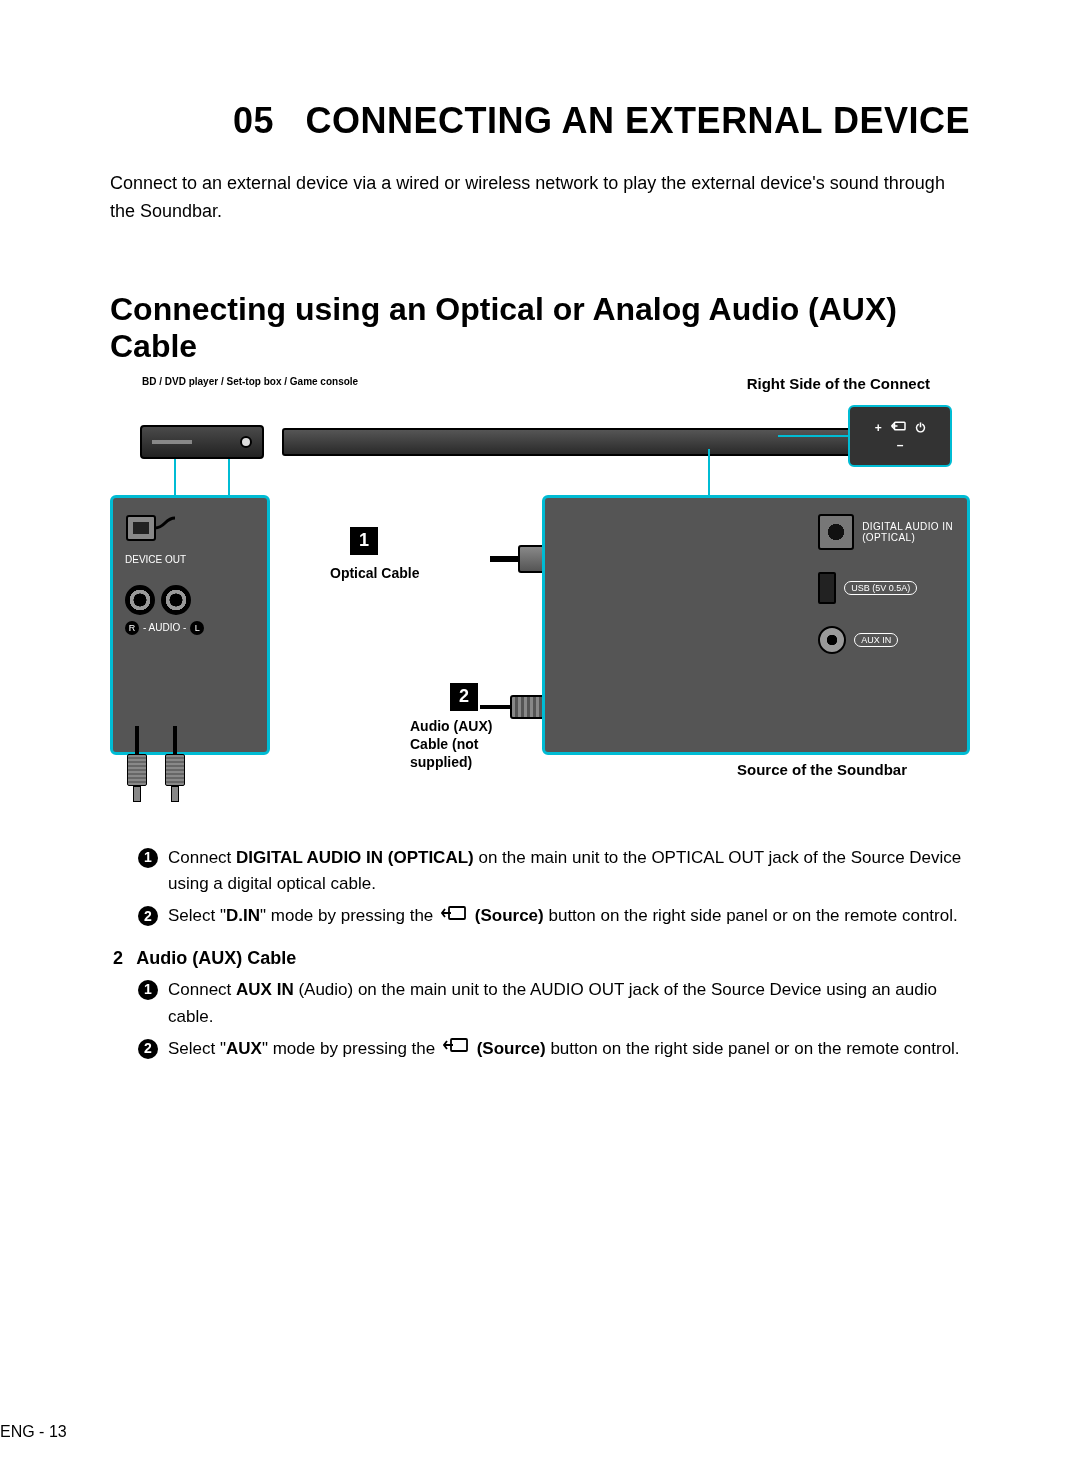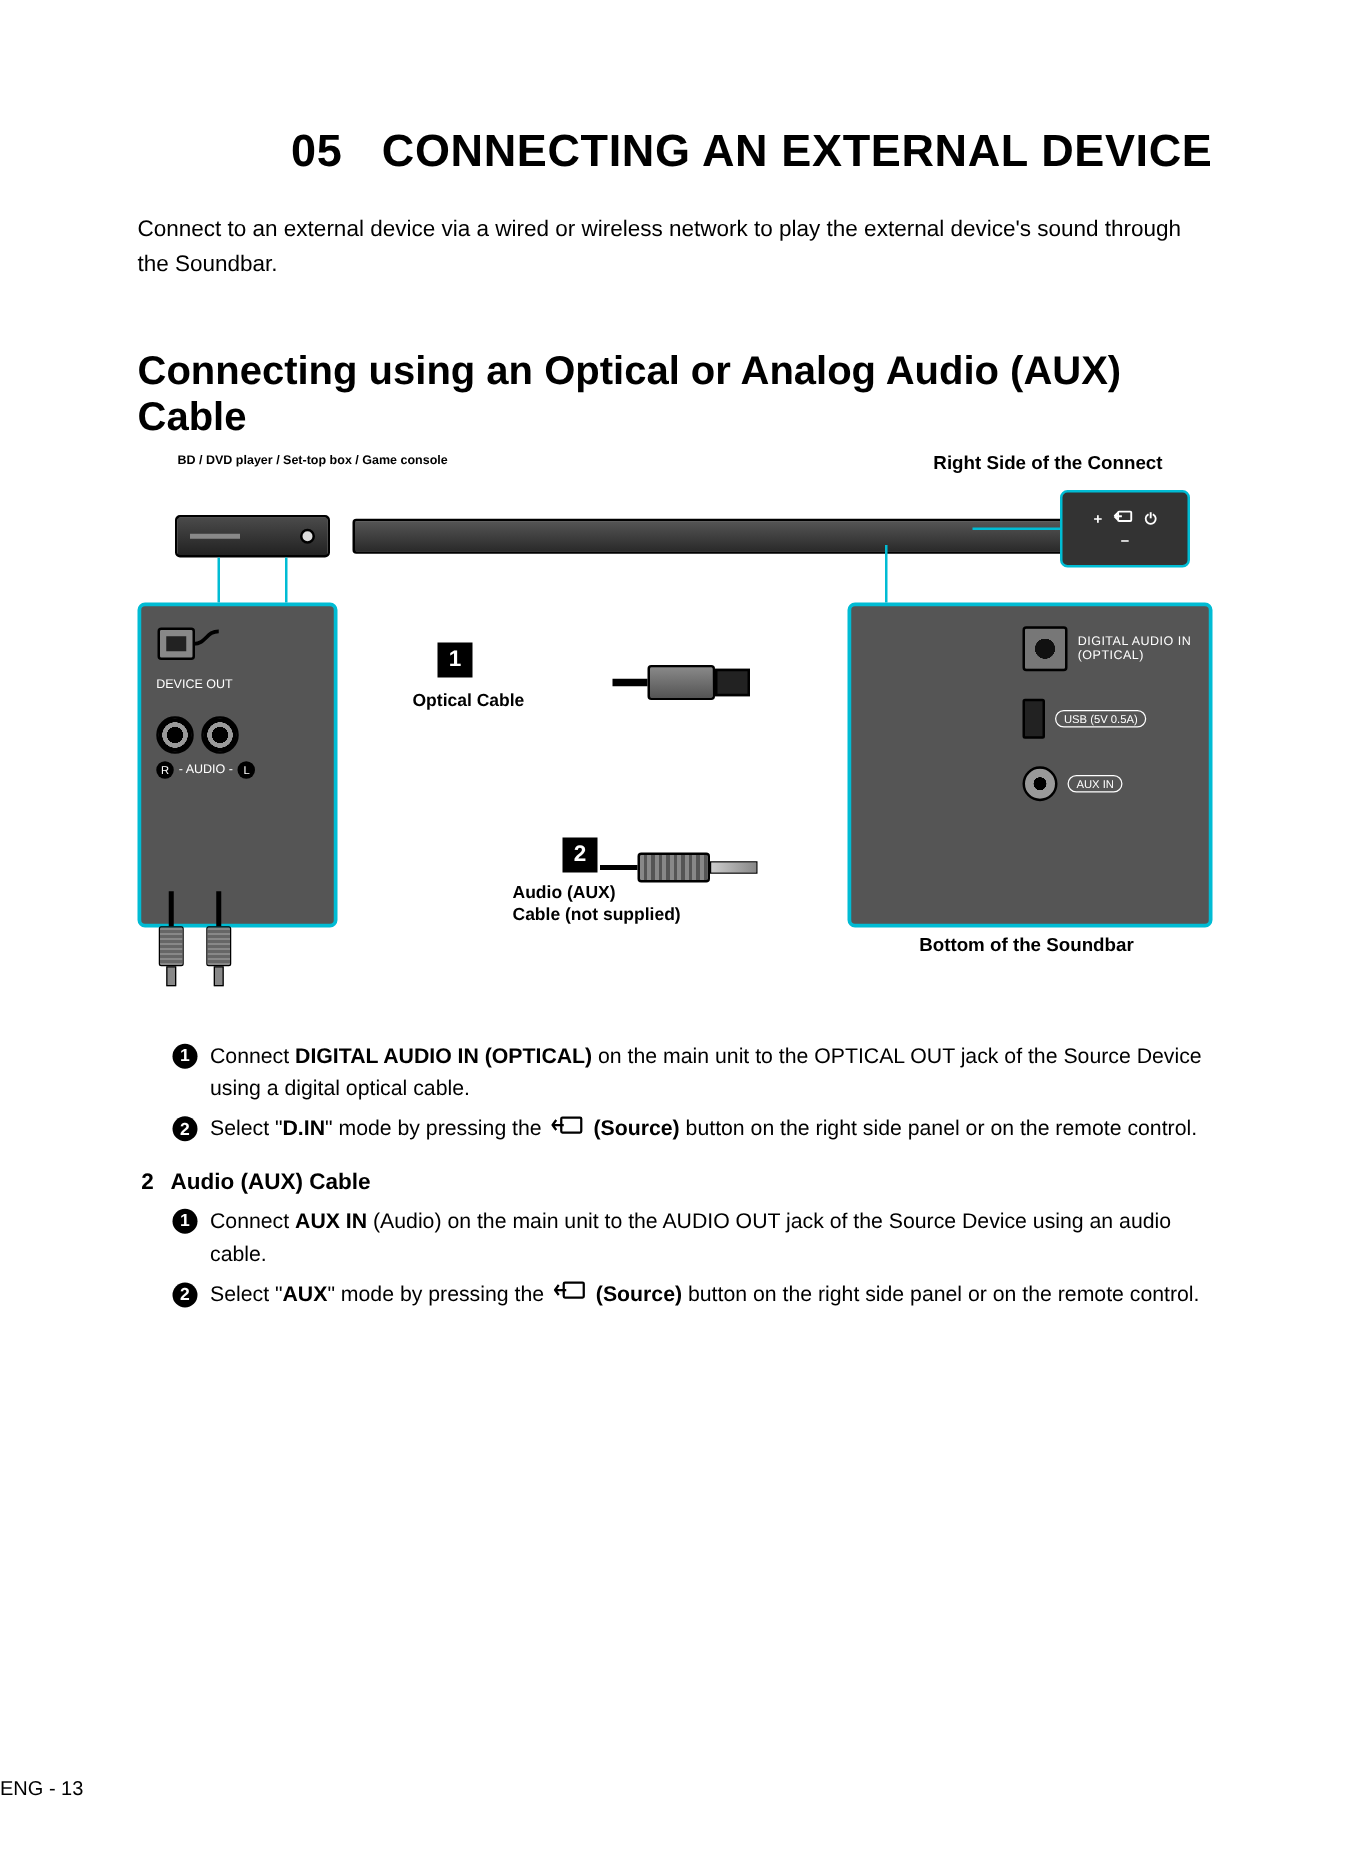--- a/index.html
+++ b/index.html
@@ -19,21 +19,21 @@
   .chapter-title {
     font-size: 36px;
     font-weight: 700;
     letter-spacing: 0.5px;
     margin-bottom: 28px;
     text-align: right;
   }
   .intro {
     font-size: 18px;
     line-height: 1.55;
-    margin-bottom: 52px;
+    margin-bottom: 65px;
   }
   .section-title {
     font-size: 32px;
     font-weight: 700;
     margin-bottom: 10px;
   }
 
   
   .diagram-wrap {
     position: relative;
@@ -158,21 +158,21 @@
     background: #555;
     box-sizing: border-box;
     position: relative;
   }
   .source-panel {
     width: 160px;
     height: 260px;
     padding: 12px;
   }
   .bottom-panel {
-    width: 292px;
+    width: 428px;
     height: 260px;
     margin-left: auto;
     padding: 28px 14px;
   }
   .port-label {
     color:#fff;
     font-size: 10px;
     letter-spacing: 0.4px;
     text-align:left;
     white-space:nowrap;
@@ -501,21 +501,21 @@
           </div>
           <div class="bp-port-group" style="flex-direction:row;gap:8px;align-items:center;">
             <div class="bp-usb"></div>
             <span class="port-label-box">USB (5V 0.5A)</span>
           </div>
           <div class="bp-port-group" style="flex-direction:row;gap:8px;align-items:center;">
             <div class="bp-aux"></div>
             <span class="port-label-box">AUX IN</span>
           </div>
         </div>
-        <div class="bottom-caption">Bottom of the Soundbar</div>
+        <div class="bottom-caption">Source of the Soundbar</div>
       </div>
 
     </div>
   </div>
 
   <div class="instr-block">
     <ul class="step-list">
       <li class="step-item">
         <span class="step-bullet">1</span>
         <span class="step-text">

